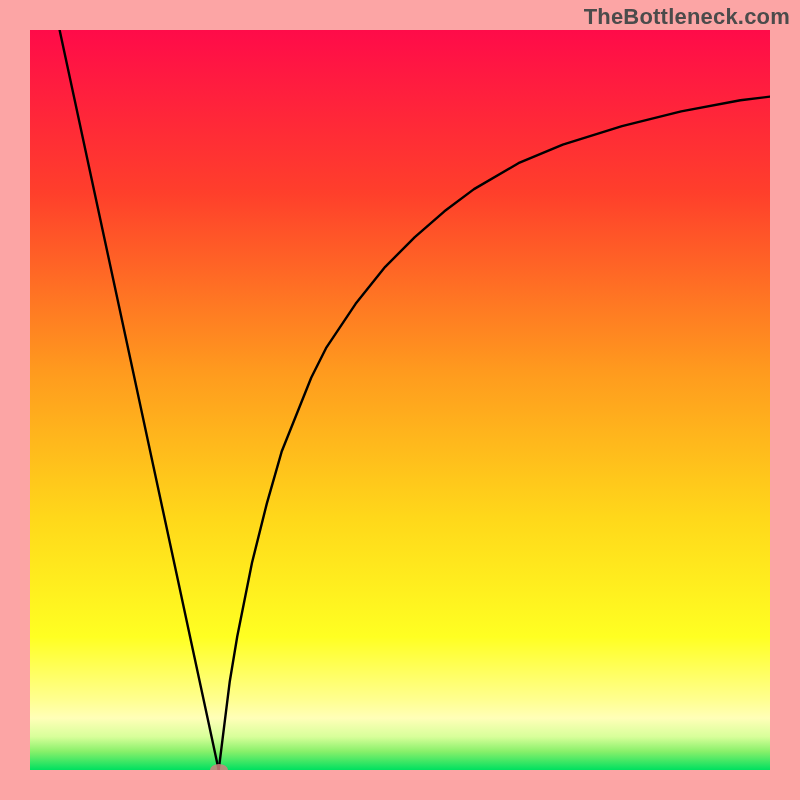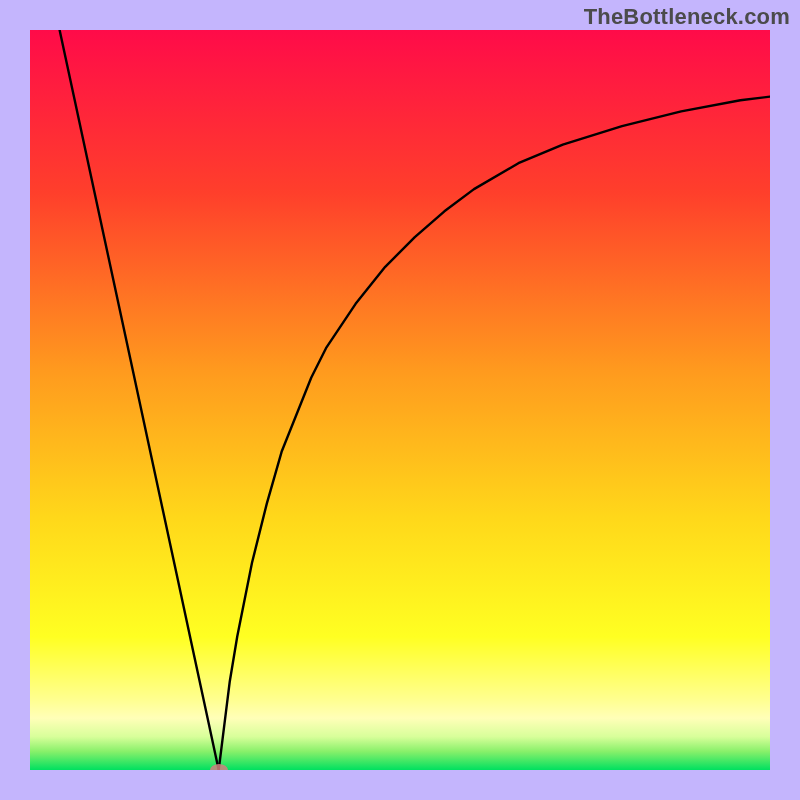--- a/index.html
+++ b/index.html
@@ -8,21 +8,21 @@
     width: 800px;
     height: 800px;
     overflow: hidden;
     background: #000;
     font-family: Arial, Helvetica, sans-serif;
   }
   .frame {
     position: relative;
     width: 800px;
     height: 800px;
-    background: #c4b5fd;
+    background: #fca5a5;
   }
   .plot {
     position: absolute;
     left: 30px;
     top: 30px;
     width: 740px;
     height: 740px;
     overflow: hidden;
   }
   .plot svg {

